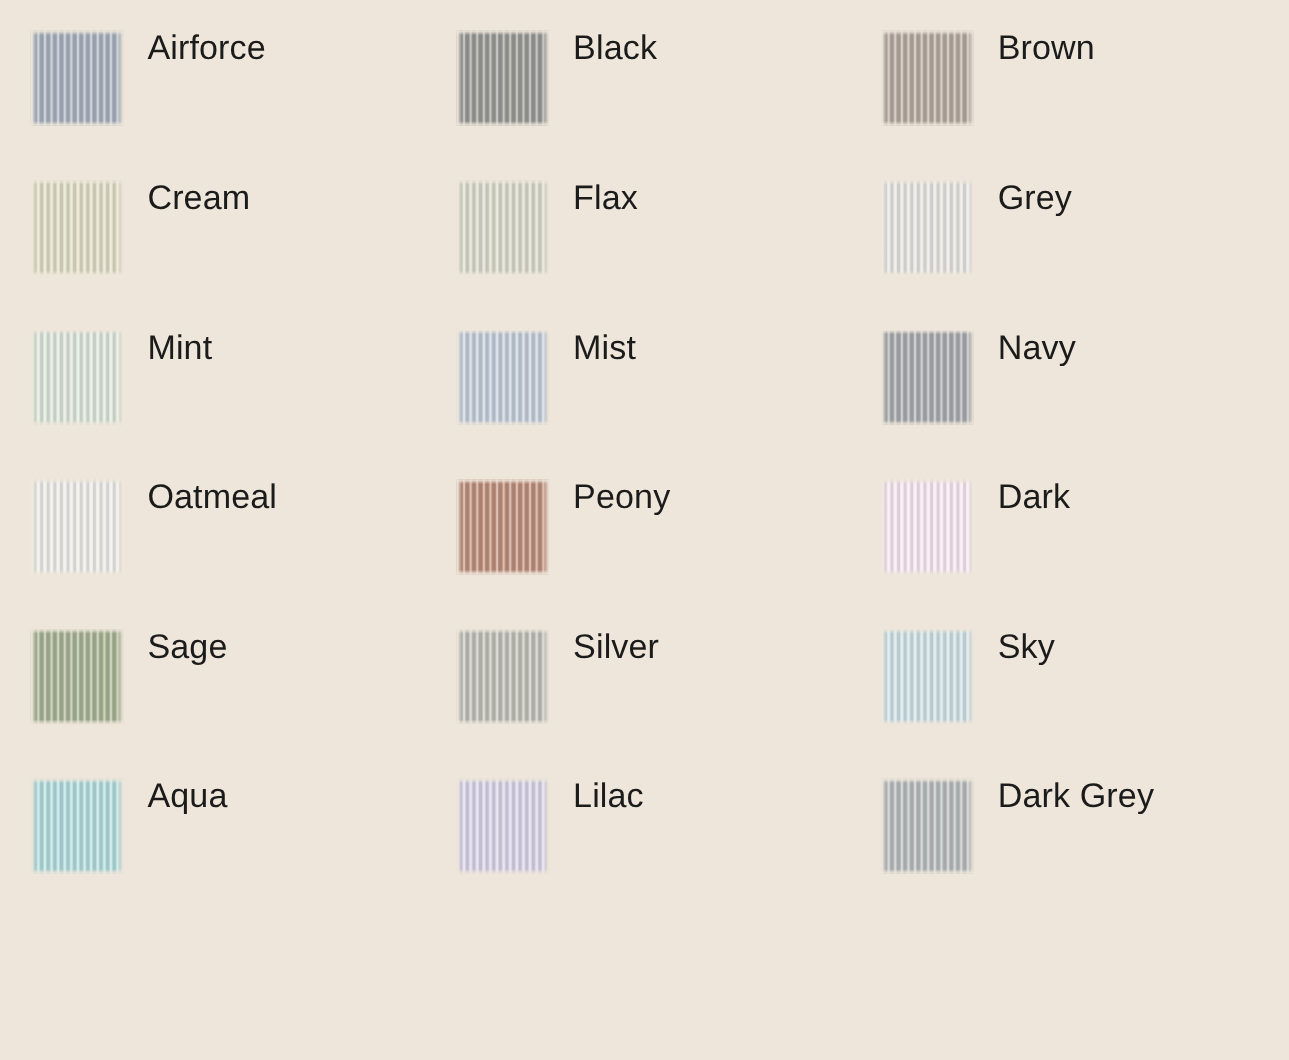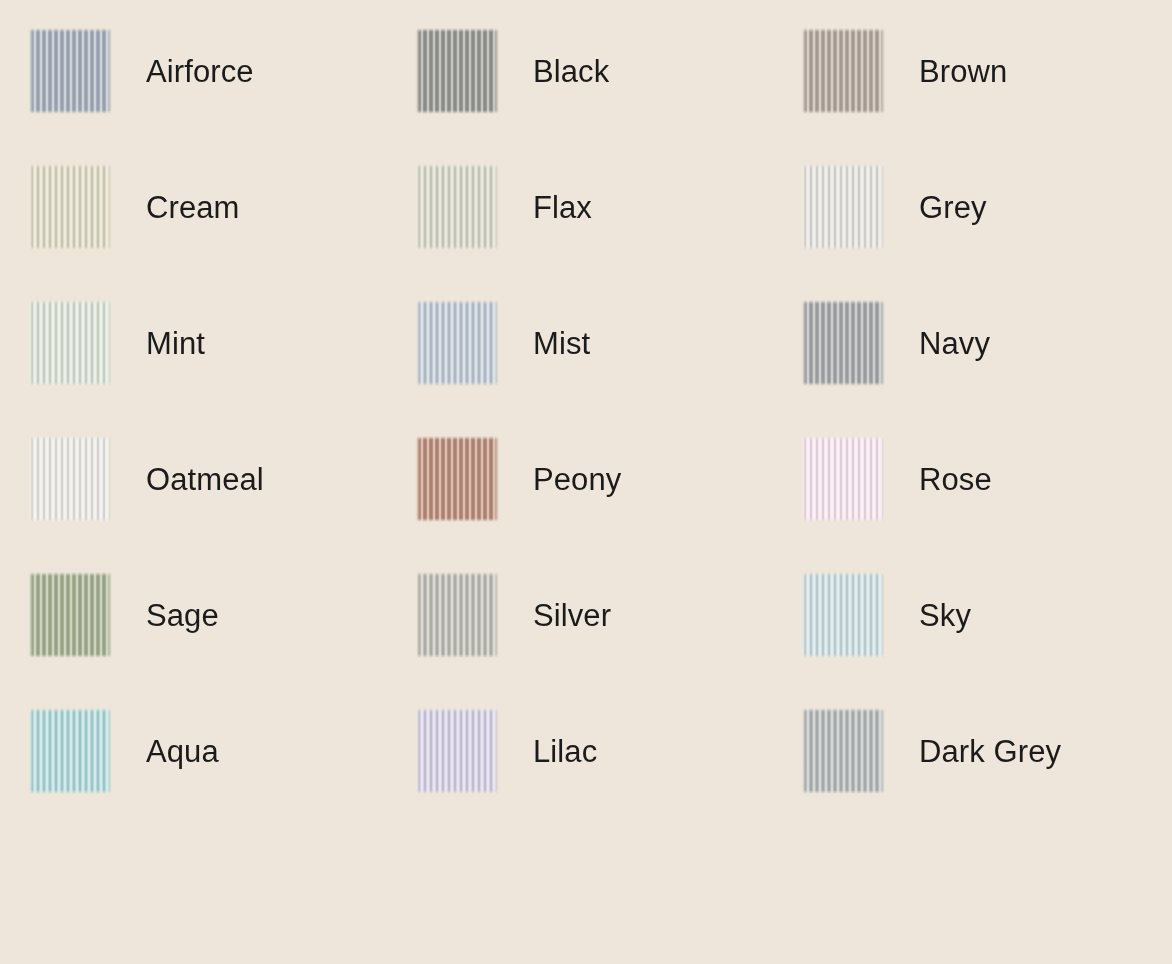--- a/index.html
+++ b/index.html
@@ -21,22 +21,22 @@
     height: 964px;
     padding: 28px 0 0 28px;
     display: grid;
     grid-template-columns: 387px 386px 386px;
     grid-template-rows: repeat(7, 136px);
     align-content: start;
   }
 
   .swatch-option {
     display: flex;
-    align-items: center;
-    gap: 34px;
+    align-items: flex-start;
+    gap: 22px;
     height: 86px;
   }
 
   .swatch-chip {
     position: relative;
     width: 84px;
     height: 86px;
     flex: 0 0 84px;
     background-color: #cfcfcf;
     background-image:
@@ -119,21 +119,21 @@
     <div class="swatch-option">
       <div class="swatch-chip" style="background-color: rgb(236, 235, 231);"></div>
       <div class="swatch-label">Oatmeal</div>
     </div>
     <div class="swatch-option">
       <div class="swatch-chip" style="background-color: rgb(189, 143, 125);"></div>
       <div class="swatch-label">Peony</div>
     </div>
     <div class="swatch-option">
       <div class="swatch-chip" style="background-color: rgb(246, 230, 240);"></div>
-      <div class="swatch-label">Rose</div>
+      <div class="swatch-label">Dark</div>
     </div>
     <div class="swatch-option">
       <div class="swatch-chip" style="background-color: rgb(168, 179, 149);"></div>
       <div class="swatch-label">Sage</div>
     </div>
     <div class="swatch-option">
       <div class="swatch-chip" style="background-color: rgb(192, 192, 184);"></div>
       <div class="swatch-label">Silver</div>
     </div>
     <div class="swatch-option">

